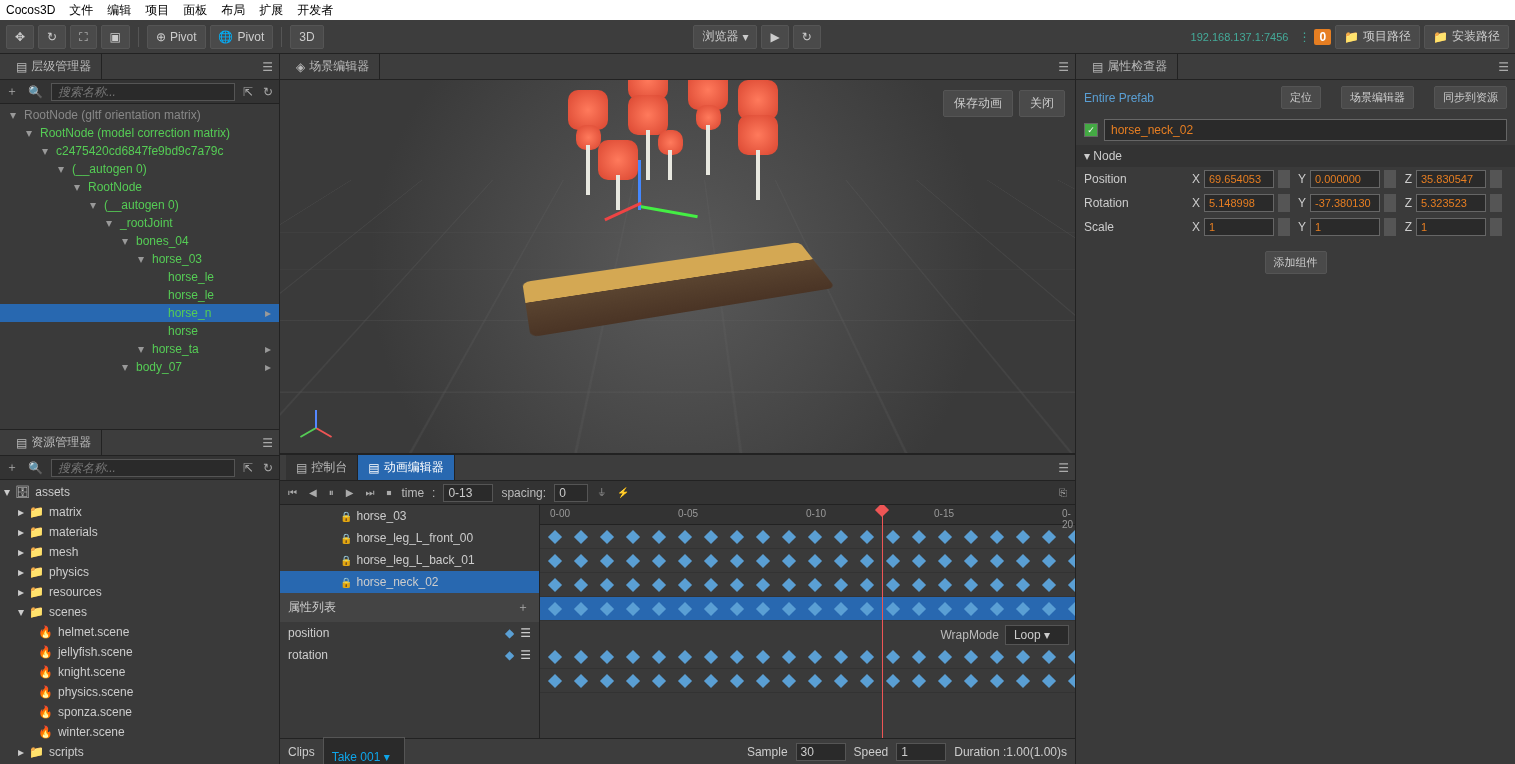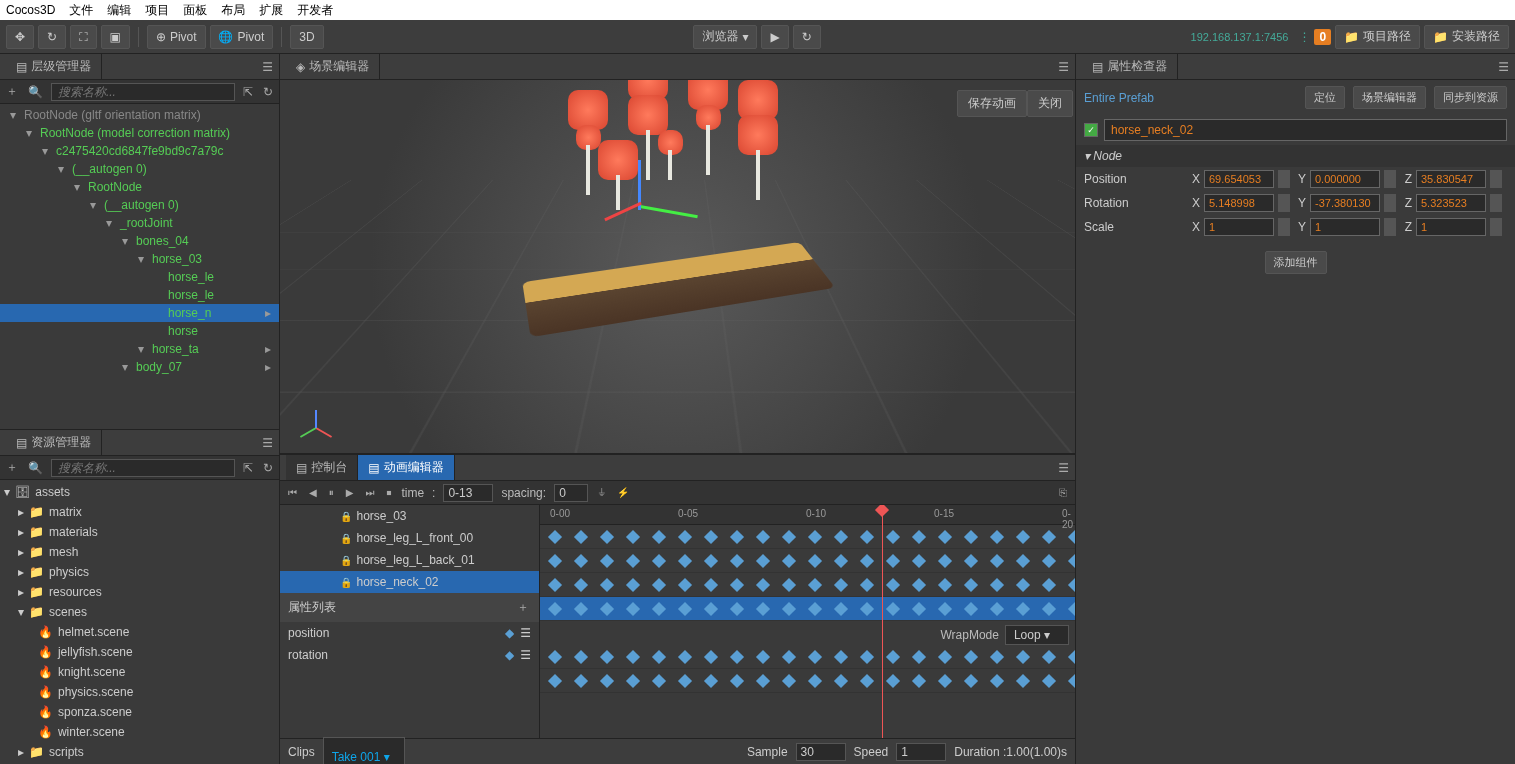--- a/index.html
+++ b/index.html
@@ -54,30 +54,30 @@
 .viewport { flex:1; position:relative; background:radial-gradient(circle at center,#5a5a5a 0%,#3a3a3a 70%); overflow:hidden; }
 .grid { position:absolute; inset:0;
   background-image:linear-gradient(#6663 1px,transparent 1px),linear-gradient(90deg,#6663 1px,transparent 1px);
   background-size:60px 60px; transform:perspective(600px) rotateX(60deg) scale(2); transform-origin:center 65%; }
 .scene-content { position:absolute; left:50%; top:55%; transform:translate(-50%,-50%); }
 .island { width:300px; height:90px; background:linear-gradient(#d4a853 0%,#d4a853 40%,#5a4430 40%,#4a3425 100%); border-radius:8px; transform:perspective(700px) rotateX(55deg) rotateZ(-15deg); position:relative; }
 .tree3d { position:absolute; }
 .trunk { width:4px; height:50px; background:#e8e8e0; margin:0 auto; }
 .foliage { width:40px; height:40px; background:radial-gradient(#ff7a5c,#d94530); border-radius:10px; margin-bottom:-5px; }
 .foliage.sm { width:25px; height:25px; }
-.vp-btns { position:absolute; right:2px; top:10px; display:flex; gap:0; }
+.vp-btns { position:absolute; right:10px; top:10px; display:flex; gap:6px; }
 .vp-btn { background:#4a4a4a; border:1px solid #555; color:#ccc; padding:4px 10px; border-radius:2px; cursor:pointer; }
 .axis-gizmo { position:absolute; left:15px; bottom:15px; width:40px; height:40px; }
 .axis-gizmo .ax { position:absolute; left:20px; bottom:10px; width:2px; height:18px; transform-origin:bottom; }
 .ax.x { background:#e55; transform:rotate(120deg); } .ax.y { background:#5c5; transform:rotate(-120deg); } .ax.z { background:#58f; }
 
 
 .insp { flex:1; background:#3a3a3a; overflow:auto; padding:0; }
 .insp-row { display:flex; align-items:center; padding:4px 8px; gap:6px; }
-.insp-hdr { background:#333; padding:4px 8px; color:#ccc;font-style:italic; }
+.insp-hdr { background:#333; padding:4px 8px; color:#ccc; }
 .prefab-link { color:#5a9fd4; padding:6px 8px; display:flex; justify-content:space-between; align-items:center; }
 .pbtn { background:#4a4a4a; border:1px solid #555; color:#ccc; padding:3px 8px; border-radius:2px; cursor:pointer; font-size:11px; }
 .node-name { background:#2a2a2a; border:1px solid #666; color:#e67e22; padding:3px 6px; flex:1; }
 .chk { width:14px; height:14px; background:#4a4; border:1px solid #666; display:inline-flex; align-items:center; justify-content:center; color:#fff; font-size:9px; }
 .prop-row { display:flex; align-items:center; padding:3px 8px; gap:4px; }
 .prop-label { width:100px; color:#ccc; }
 .axis-lbl { color:#ccc; width:12px; text-align:right; }
 .num-input { background:#2a2a2a; border:1px solid #666; color:#e67e22; padding:2px 4px; width:70px; font-size:11px; }
 .num-spin { background:#555; width:12px; height:18px; display:flex; flex-direction:column; font-size:6px; color:#aaa; }
 .add-comp { margin:12px auto; display:block; }
@@ -618,21 +618,21 @@
   <div class="rightcol">
     <div class="panel-hdr">
       <div class="tabbar">
           <div class="tab active">▤ <span>属性检查器</span></div>
         </div>
       <span class="ham">☰</span>
     </div>
     <div class="insp">
       <div class="prefab-link">
         <span>Entire Prefab</span>
-        <div style="display:flex;gap:8px">
+        <div style="display:flex;gap:20px">
           <button class="pbtn">定位</button>
           <button class="pbtn">场景编辑器</button>
           <button class="pbtn">同步到资源</button>
         </div>
       </div>
       <div class="insp-row">
         <span class="chk">✓</span>
         <input class="node-name" value="horse_neck_02" style="">
       </div>
       <div class="insp-hdr">▾ <span>Node</span></div>

